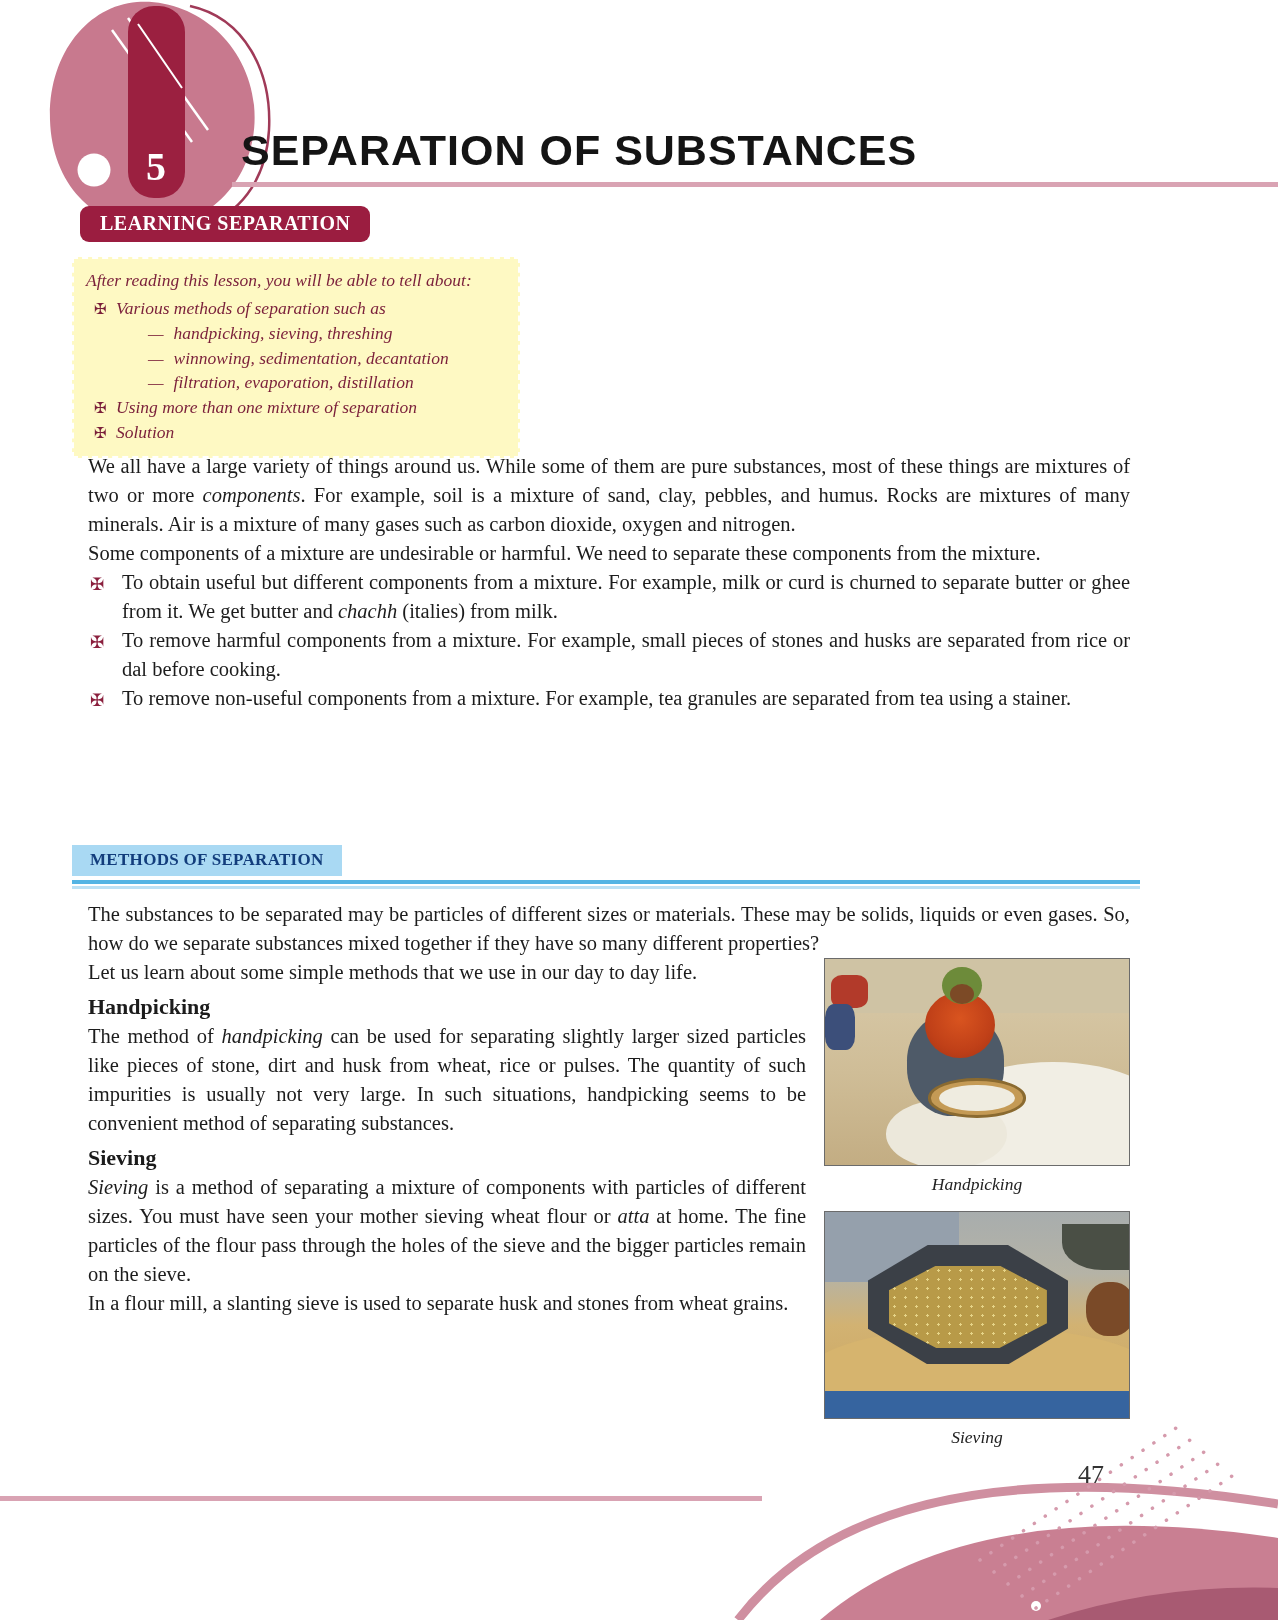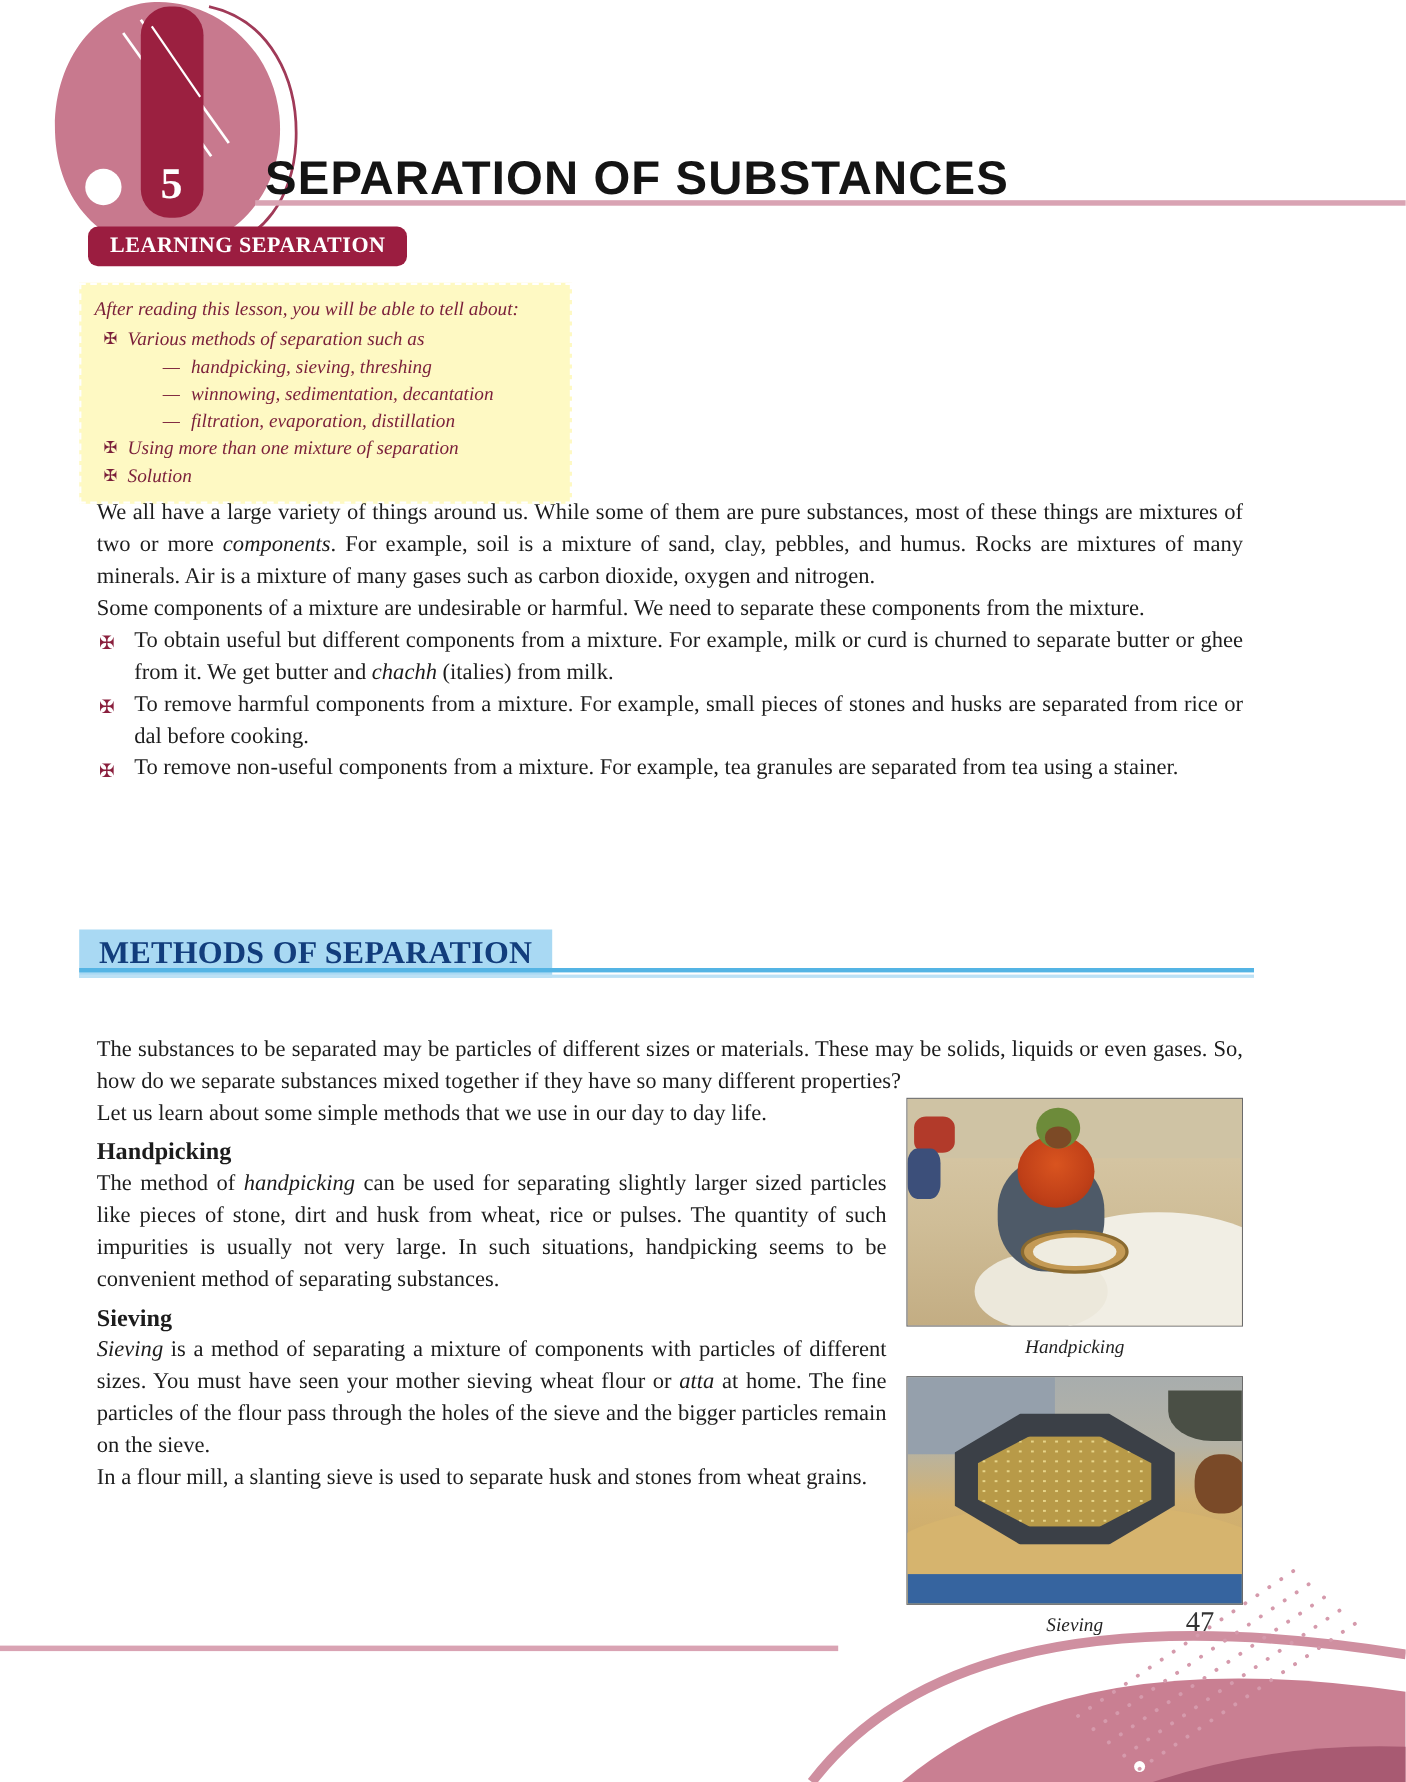--- a/index.html
+++ b/index.html
@@ -8,21 +8,21 @@
     position:relative; background:#ffffff; overflow:hidden;
     font-family:"Liberation Serif", serif; color:#1c1c1c;
   }
   .it { font-style:italic; }
 
   
   .ornament { position:absolute; left:42px; top:0; }
   .page-title {
     position:absolute; left:241px; top:126px;
     font-family:"Liberation Sans", sans-serif; font-weight:bold;
-    font-size:43px; letter-spacing:1px; color:#141414; white-space:nowrap;margin-top:12px;
+    font-size:43px; letter-spacing:1px; color:#141414; white-space:nowrap;
   }
   .title-rule { position:absolute; left:232px; top:182px; width:1046px; height:5px; background:#d9a3b3; }
 
   
   .lo-badge {
     position:absolute; left:80px; top:206px;
     background:#9b1d40; color:#ffffff; font-weight:bold; font-size:20px;
     padding:6px 20px 7px; border-radius:9px; letter-spacing:.5px;
   }
   .lo-box {
@@ -43,29 +43,29 @@
     font-size:20.5px; line-height:29px;
   }
   .body-text p { text-align:justify; }
   .bullet { display:flex; }
   .bullet .mk { width:34px; flex:none; color:#8a1f3d; font-size:17px; padding-left:2px; padding-top:2px; }
   .bullet .bt { flex:1; text-align:justify; }
 
   
   .methods-head {
     position:absolute; left:72px; top:845px;
-    background:#a9d9f3; color:#123d7c; font-weight:bold; font-size:29px;
+    background:#a9d9f3; color:#123d7c; font-weight:bold; font-size:17px;
     padding:5px 18px 6px; letter-spacing:.3px;
   }
   .blue-rule  { position:absolute; left:72px; top:880px; width:1068px; height:4px; background:#54b4e4; }
   .blue-rule2 { position:absolute; left:72px; top:886px; width:1068px; height:3px; background:#bce1f5; }
 
   .methods-body {
     position:absolute; left:88px; top:900px; width:1042px;
-    font-size:20.5px; line-height:29px;margin-top:40px;
+    font-size:20.5px; line-height:29px;
   }
   .methods-body p { text-align:justify; }
   .methods-body h3 { font-size:22px; margin:5px 0 1px; }
 
   
   .figcol { float:right; width:306px; margin-left:18px; margin-bottom:4px; }
   figure { margin:0 0 8px; }
   .imgbox { width:306px; height:208px; border:1px solid #6b6b6b; position:relative; overflow:hidden; }
   figcaption { text-align:center; font-style:italic; font-size:17.5px; padding:4px 0 4px; color:#222; }
 

